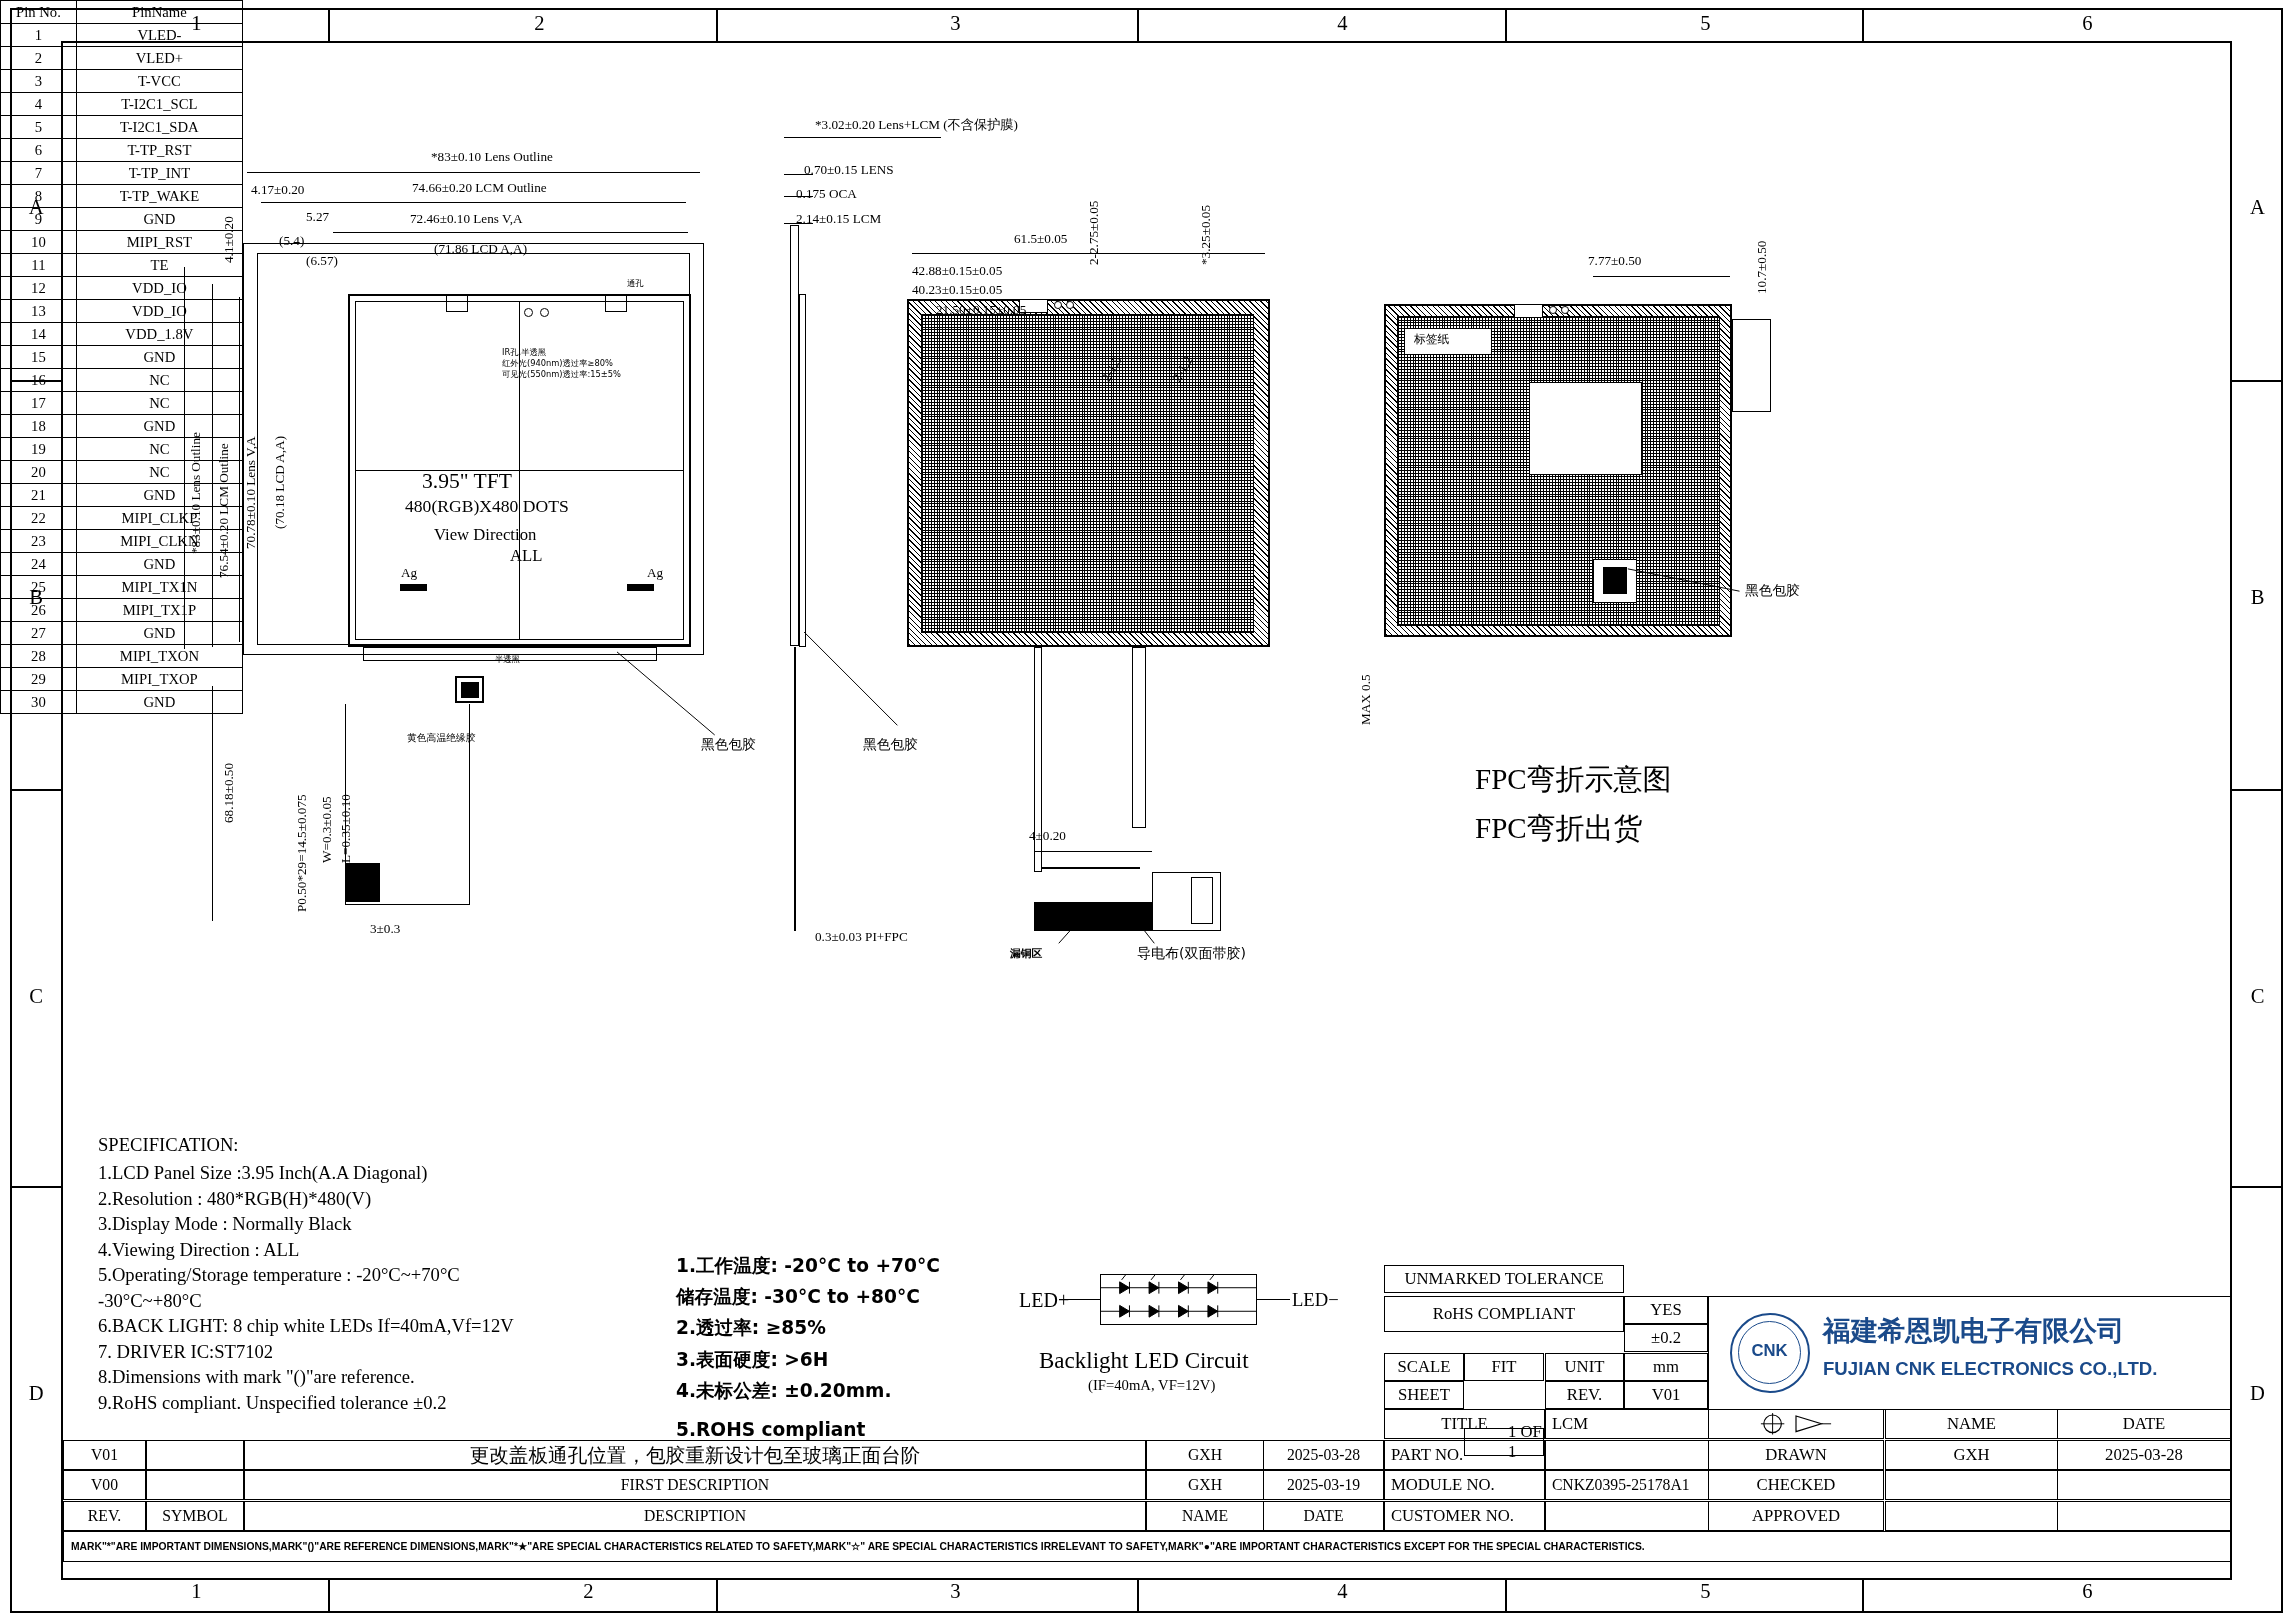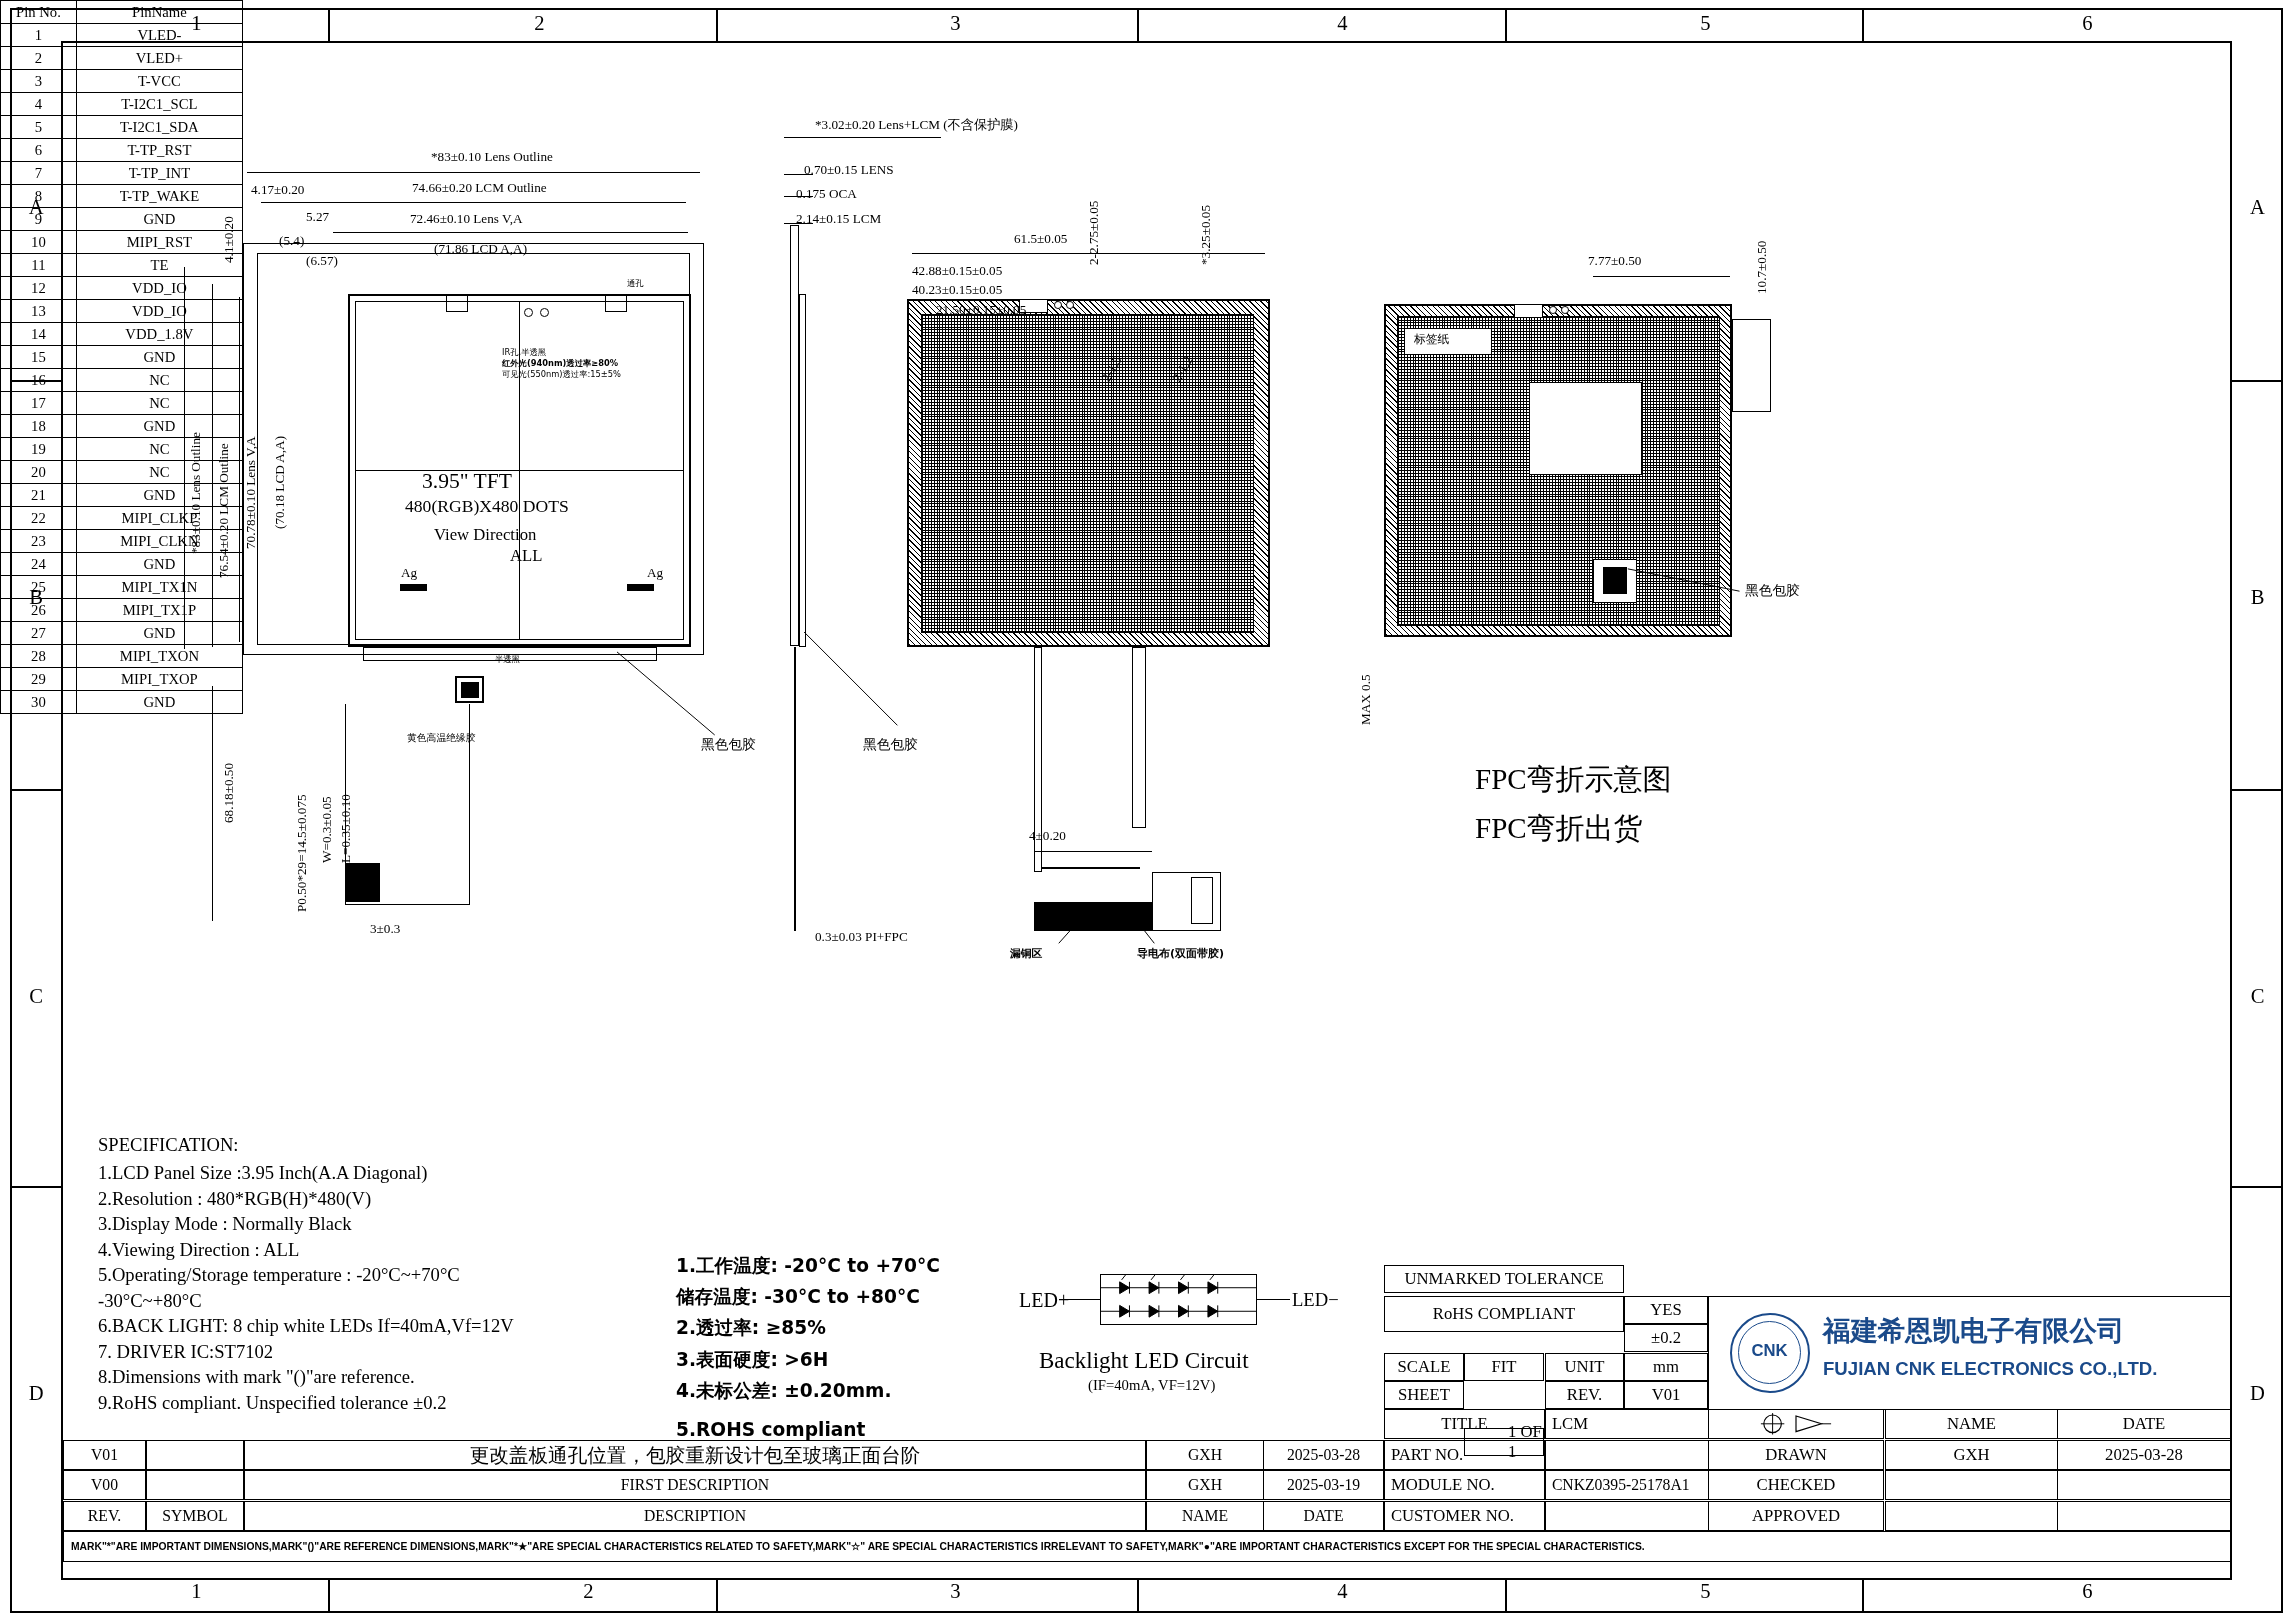--- a/index.html
+++ b/index.html
@@ -113,21 +113,21 @@
   <div class="dim" style="left:401px;top:565px;">Ag</div>
   <div class="dim" style="left:647px;top:565px;">Ag</div>
 
   <div class="dim" style="left:422px;top:469px;font-size:21.6px;font-family:'Liberation Serif',serif;">3.95" TFT</div>
   <div class="dim" style="left:405px;top:496px;font-size:17.6px;">480(RGB)X480 DOTS</div>
   <div class="dim" style="left:434px;top:525px;font-size:16.7px;">View Direction</div>
   <div class="dim" style="left:510px;top:546px;font-size:16.7px;">ALL</div>
 
   <div class="note" style="left:627px;top:279px;">通孔</div>
   <div class="note" style="left:502px;top:348px;">IR孔,半透黑</div>
-  <div class="note" style="left:502px;top:359px;font-weight:bold;">红外光(940nm)透过率≥80%</div>
+  <div class="note" style="left:502px;top:359px;">红外光(940nm)透过率≥80%</div>
   <div class="note" style="left:502px;top:370px;">可见光(550nm)透过率:15±5%</div>
   <div class="note" style="left:495px;top:655px;">半透黑</div>
 
   <div class="box" style="left:363px;top:647px;width:294px;height:13.7px;border:1px solid #000;"></div>
   <div class="box" style="left:455px;top:676px;width:29px;height:27.4px;border:2px solid #000;"></div>
   <div class="ln" style="left:461px;top:682px;width:17.6px;height:15.7px;background:#000;"></div>
 
   <div class="box" style="left:345px;top:704px;width:125px;height:201px;border:1px solid #000;border-top:none;"></div>
   <div class="ln" style="left:345px;top:863px;width:35px;height:39px;background:#000;"></div>
 
@@ -204,21 +204,21 @@
   <div class="dim" style="left:912px;top:282px;">40.23±0.15±0.05</div>
   <div class="dim" style="left:936px;top:302px;">21.50±0.15±0.05</div>
   <div class="dimv" style="left:1086px;top:265px;transform:rotate(-90deg);">2-2.75±0.05</div>
   <div class="dimv" style="left:1198px;top:265px;transform:rotate(-90deg);">*3.25±0.05</div>
   <div class="dimv" style="left:1098px;top:377px;transform:rotate(-60deg);">2-1.5</div>
   <div class="dimv" style="left:1169px;top:377px;transform:rotate(-60deg);">2-1.2</div>
 
   <div class="dim" style="left:1029px;top:828px;">4±0.20</div>
   <div class="ln" style="left:1034px;top:851px;width:118px;height:1px;"></div>
   <div class="note" style="left:1010px;top:949px;font-size:10.8px;font-weight:bold;">漏铜区</div>
-  <div class="note" style="left:1137px;top:949px;font-size:11px;font-weight:bold;">导电布(双面带胶)</div>
+  <div class="note" style="left:1137px;top:949px;font-size:14px;font-weight:normal;">导电布(双面带胶)</div>
   <svg style="position:absolute;left:1039px;top:916px;width:137px;height:39px;" viewBox="0 0 140 40" width="137" height="39">
     <line x1="45" y1="0" x2="20" y2="28" stroke="#000" stroke-width="1"></line>
     <line x1="100" y1="5" x2="118" y2="28" stroke="#000" stroke-width="1"></line>
   </svg>
 
   <div class="box hatch" style="left:1384px;top:304px;width:348px;height:333px;border:2px solid #000;"></div>
   <div class="box grid-dense" style="left:1397px;top:316px;width:323px;height:310px;border:1px solid #000;background-color:#fff;"></div>
   <div class="box" style="left:1404px;top:328px;width:88px;height:27.4px;border:1px solid #000;background:#fff;"></div>
   <div class="note" style="left:1414px;top:335px;font-size:11.8px;">标签纸</div>
   <div class="box" style="left:1514px;top:304px;width:29px;height:13.7px;border:1px solid #000;background:#fff;"></div>

